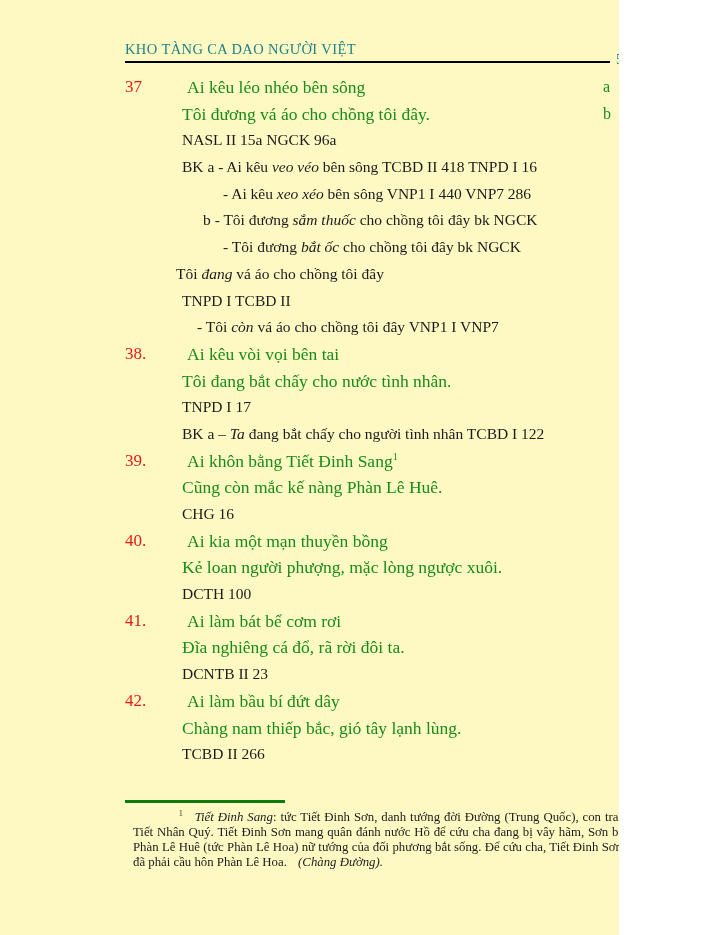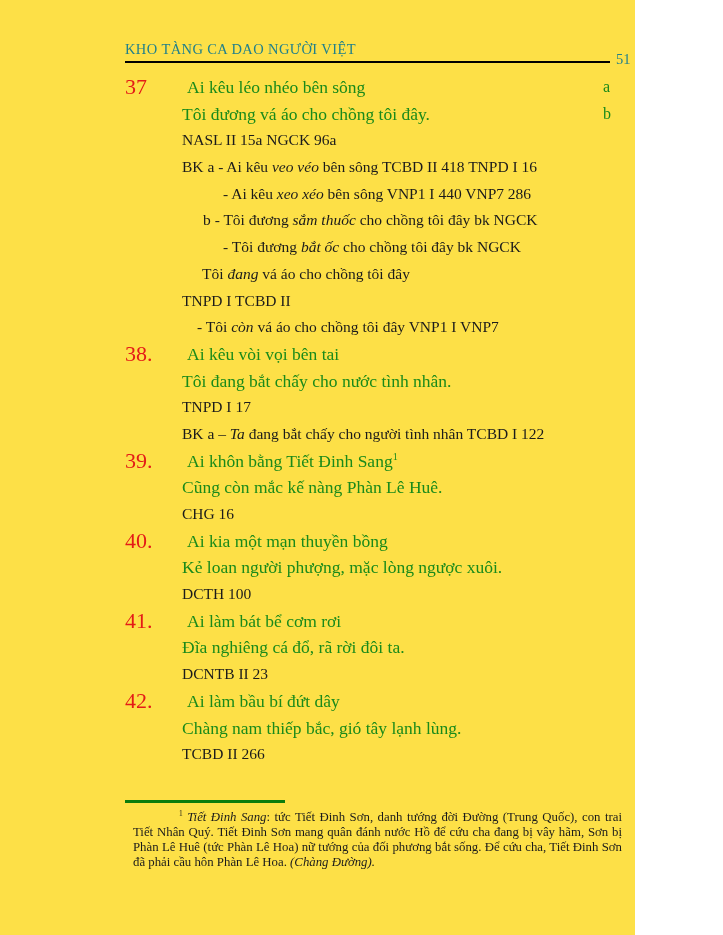--- a/index.html
+++ b/index.html
@@ -1,24 +1,23 @@
 <!DOCTYPE html>
 <html><head>
 <meta charset="utf-8">
 <style>
   html,body{margin:0;padding:0;}
   body{background:#ffffff;}
   .page{
     position:relative;
     width:619px;height:935px;
-    background:#fde047;
+    background:#fef9c3;
     font-family:"Liberation Serif","DejaVu Serif",serif;
     color:#1b1b1b;
     overflow:hidden;
-    padding-left:16px;
   }
   
   .header-title{
     position:absolute;left:125px;top:41px;
     font-size:14.5px;letter-spacing:0.4px;
     color:#21808b;
   }
   .page-number{
     position:absolute;left:616px;top:51px;
     font-size:14.5px;color:#21808b;
@@ -32,50 +31,50 @@
     position:absolute;left:125px;top:74px;width:540px;
   }
   .row{
     position:relative;height:26.7px;line-height:26.7px;
     white-space:nowrap;
   }
   .row.verse{font-size:17.5px;color:#1a8a1a;}
   .row.cite{font-size:15.5px;color:#1b1b1b;}
   .num{
     position:absolute;left:0;top:0;
-    color:#e41b17;font-size:22px;
+    color:#e41b17;font-size:17px;
   }
   .letter{
     position:absolute;left:478px;top:0;
     color:#1a8a1a;font-size:16px;
   }
   .txt{display:inline-block;}
   .ind-v1{margin-left:62px;}
   .ind-v2{margin-left:57px;}
   .ind-base{margin-left:57px;}
   .ind-dash{margin-left:98px;}
   .ind-bsub{margin-left:78px;}
-  .ind-toi{margin-left:77px;}
+  .ind-toi{margin-left:51px;}
   .ind-con{margin-left:72px;}
   .txt i{font-style:italic;}
   .txt sup,.footnote sup{
     vertical-align:super;font-size:0.58em;line-height:0;
   }
   
   .footnote-rule{
     position:absolute;left:125px;top:800px;
     width:160px;height:3px;background:#0c7c0c;
   }
   .footnote{
     position:absolute;left:133px;top:810px;width:489px;
     font-size:12.8px;line-height:14.9px;
     text-align:justify;text-indent:46px;
     color:#1b1b1b;
   }
-  .footnote i{font-style:italic;}
+  .footnote i{font-style:italic;margin-left:8px;}
 </style>
 </head>
 <body>
 
 <div class="page">
   <span class="header-title">KHO TÀNG CA DAO NGƯỜI VIỆT</span>
   <span class="page-number">51</span>
   <div class="header-rule"></div>
 
   <div class="body-lines" id="body-lines">

